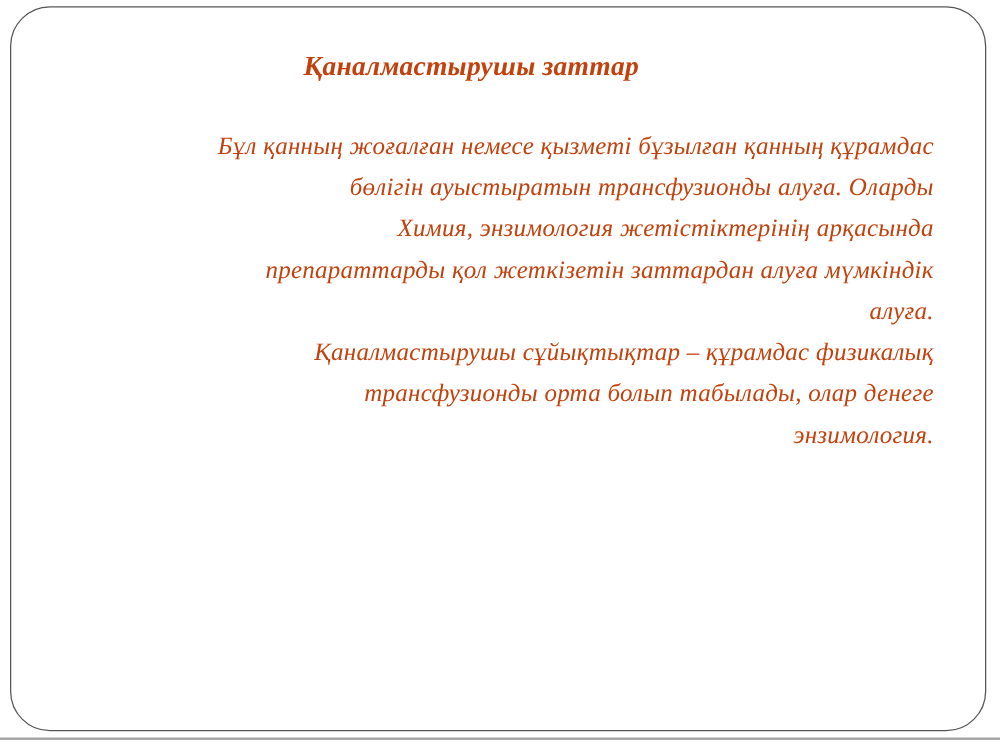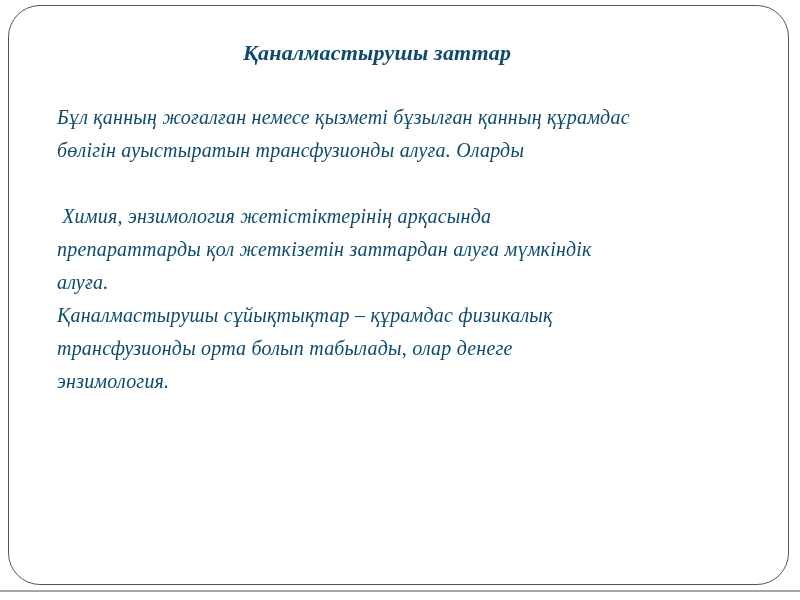--- a/index.html
+++ b/index.html
@@ -7,21 +7,21 @@
     padding: 0;
     background: #ffffff;
   }
   .slide {
     position: relative;
     width: 800px;
     height: 600px;
     background: #ffffff;
     overflow: hidden;
     font-family: "Liberation Serif", serif;
-    color: #0c4a6e;
+    color: #c2410c;
   }
   .slide-border {
     position: absolute;
     left: 8px;
     top: 5px;
     width: 781px;
     height: 580px;
     border: 1px solid #555555;
     border-radius: 32px;
     box-sizing: border-box;
@@ -44,23 +44,23 @@
     left: 57px;
     top: 101px;
     width: 690px;
     font-size: 20px;
     font-style: italic;
     line-height: 33px;
     letter-spacing: 0.2px;
   }
   .para {
     margin: 0;
+    text-align: right;
   }
   .para.gap-before {
-    margin-top: 33px;
   }
   .text-line {
     white-space: pre-wrap;
     min-height: 33px;
   }
   .bottom-edge-line {
     position: absolute;
     left: 0;
     top: 590px;
     width: 800px;

